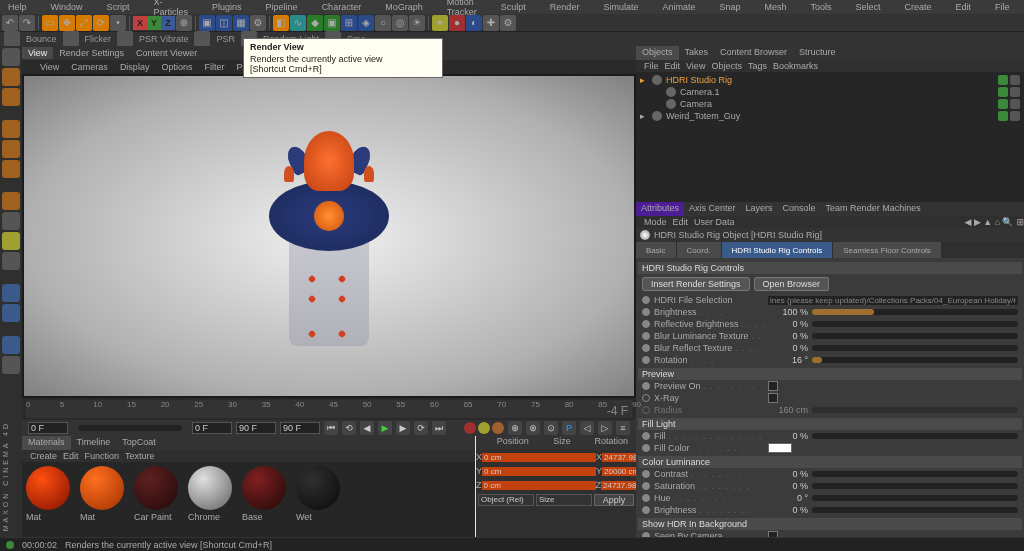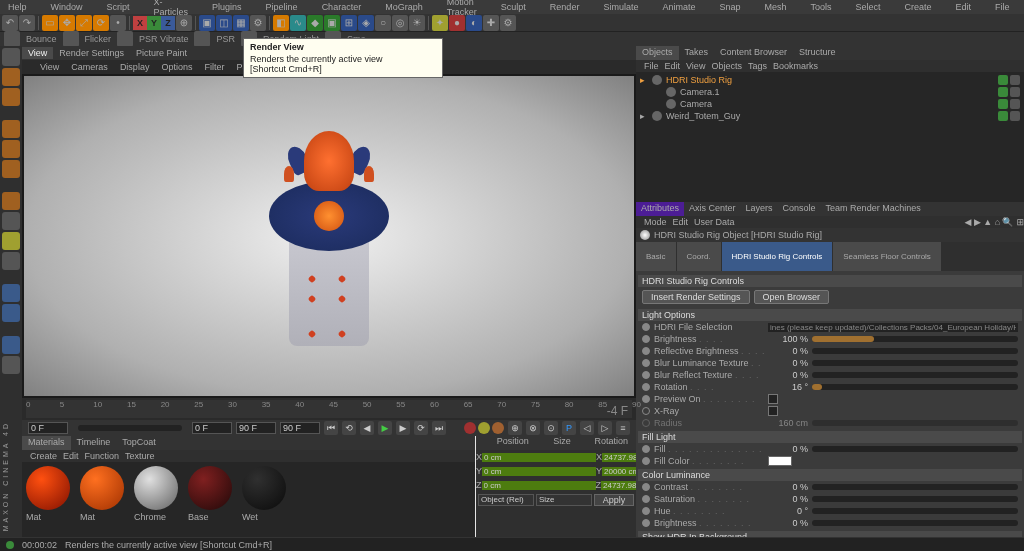--- a/index.html
+++ b/index.html
@@ -88,21 +88,21 @@
 .mat-tabs span.active { background: #4a4a4a; }
 .mat-menu { height: 12px; display: flex; gap: 6px; padding-left: 8px; align-items: center; }
 .mat-grid { flex: 1; display: flex; gap: 6px; padding: 4px; background: #262626; overflow: hidden; }
 .mat-item { width: 48px; display: flex; flex-direction: column; align-items: flex-start; gap: 2px; }
 .mat-sphere { width: 44px; height: 44px; border-radius: 50%; }
 .coord-panel { width: 160px; background: #2f2f2f; display: flex; flex-direction: column; font-size: 8px; }
 .coord-hdr { height: 14px; background: #333; display: flex; }
 .coord-hdr span { flex: 1; text-align: center; }
 .coord-row { display: flex; height: 14px; align-items: center; }
 .coord-row span.lbl { width: 12px; text-align: center; }
-.coord-row input { flex: 1; background: #4d7c0f; border: none; color: #ccc; font-size: 8px; padding: 0 2px; }
+.coord-row input { flex: 1; background: #c2410c; border: none; color: #ccc; font-size: 8px; padding: 0 2px; }
 .coord-ft { display: flex; gap: 2px; padding: 2px; }
 .coord-ft .sel { flex: 1; background: #333; border: 1px solid #555; color: #ccc; font-size: 8px; padding: 0 2px; }
 .coord-ft .apply { width: 40px; background: #444; border: 1px solid #666; color: #ccc; text-align: center; cursor: pointer; }
 
 
 .right-panel { width: 388px; background: #2f2f2f; display: flex; flex-direction: column; }
 .obj-tabs { height: 14px; background: #333; display: flex; }
 .obj-tabs span { padding: 1px 6px; cursor: pointer; }
 .obj-tabs span.active { background: #4a4a4a; }
 .obj-menu { height: 12px; display: flex; gap: 6px; padding-left: 8px; align-items: center; }
@@ -116,21 +116,21 @@
 
 .spacer-right { height: 76px; background: #262626; }
 
 .attr-tabs { height: 14px; background: #333; display: flex; overflow: hidden; }
 .attr-tabs span { padding: 1px 5px; cursor: pointer; white-space: nowrap; }
 .attr-tabs span.active { background: #4c1d95; }
 .attr-menu { height: 12px; display: flex; gap: 6px; padding-left: 8px; align-items: center; }
 .obj-hdr { height: 14px; background: #333; display: flex; align-items: center; gap: 4px; padding: 0 4px; }
 .obj-hdr .osphere { width: 10px; height: 10px; background: radial-gradient(#fff,#888); border-radius: 50%; }
 
-.attr-subtabs { height: 29px; display: flex; gap: 1px; }
+.attr-subtabs { height: 16px; display: flex; gap: 1px; }
 .attr-subtabs span { padding: 1px 10px; background: #4a4a4a; cursor: pointer; font-size: 8px; display: flex; align-items: center; }
 .attr-subtabs span.active { background: #3a5a8a; color: #fff; }
 
 .attr-body { flex: 1; background: #3b3b3b; overflow-y: auto; font-size: 8px; padding: 2px; }
 .section-hdr { background: #4a4a4a; padding: 1px 4px; color: #ddd; margin-top: 2px; }
 .btn-row { display: flex; gap: 4px; padding: 3px 4px; }
 .btn-row .abtn { background: #555; border: 1px solid #777; padding: 1px 8px; color: #ddd; cursor: pointer; border-radius: 2px; }
 .prop-row { display: flex; align-items: center; height: 12px; padding: 0 4px; gap: 4px; }
 .prop-row .plabel { width: 110px; white-space: nowrap; overflow: hidden; }
 .prop-row .pval { width: 40px; text-align: right; color: #ccc; }
@@ -259,21 +259,21 @@
     <div class="pbtn b"></div>
     <div class="psep"></div>
     <div class="pbtn b"></div>
     <div class="pbtn g"></div>
   </div>
 
   <div class="center">
     <div class="view-tabs" id="viewtabs">
         <span class="active">View</span>
         <span>Render Settings</span>
-        <span>Picture Paint</span>
+        <span>Content Viewer</span>
       </div>
     <div class="view-menu" id="viewmenu">
         <span>View</span>
         <span>Cameras</span>
         <span>Display</span>
         <span>Options</span>
         <span>Filter</span>
         <span>Panel</span>
         <span class="pro-render">ProRender</span>
       </div>
@@ -366,20 +366,24 @@
         <div class="mat-grid" id="matgrid">
             <div class="mat-item">
               <div class="mat-sphere" style="background: radial-gradient(circle at 35% 30%, rgb(255, 80, 16), rgb(128, 16, 0));"></div>
               <span>Mat</span>
             </div>
             <div class="mat-item">
               <div class="mat-sphere" style="background: radial-gradient(circle at 35% 30%, rgb(255, 112, 32), rgb(160, 48, 0));"></div>
               <span>Mat</span>
             </div>
             <div class="mat-item">
+              <div class="mat-sphere" style="background: radial-gradient(circle at 35% 30%, rgb(96, 32, 32), rgb(32, 8, 8));"></div>
+              <span>Car Paint</span>
+            </div>
+            <div class="mat-item">
               <div class="mat-sphere" style="background: radial-gradient(circle at 35% 30%, rgb(224, 224, 224), rgb(96, 96, 96));"></div>
               <span>Chrome</span>
             </div>
             <div class="mat-item">
               <div class="mat-sphere" style="background: radial-gradient(circle at 35% 30%, rgb(128, 32, 32), rgb(32, 8, 8));"></div>
               <span>Base</span>
             </div>
             <div class="mat-item">
               <div class="mat-sphere" style="background: radial-gradient(circle at 35% 30%, rgb(48, 48, 48), rgb(10, 10, 10));"></div>
               <span>Wet</span>
@@ -513,21 +517,20 @@
         <span class="active">HDRI Studio Rig Controls</span>
         <span>Seamless Floor Controls</span>
       </div>
 
     <div class="attr-body">
       <div class="section-hdr">HDRI Studio Rig Controls</div>
       <div class="btn-row">
         <span class="abtn">Insert Render Settings</span>
         <span class="abtn">Open Browser</span>
       </div>
-      <div class="section-hdr">Light Options</div>
       <div class="prop-row">
         <span class="radio on"></span>
         <span class="plabel">HDRI File Selection</span>
         <input class="path-input" value="ines (please keep updated)/Collections Packs/04_European Holiday/HDRIs/Sunset_Over_Rocks_2.exr" style="">
       </div>
       <div id="lightprops">
           <div class="prop-row">
             <span class="radio on"></span>
             <span class="plabel">Brightness <span class="dots">. . . .</span></span>
             <span class="pval">100 %</span>
@@ -561,20 +564,21 @@
           </div>
           <div class="prop-row">
             <span class="radio on"></span>
             <span class="plabel">Rotation <span class="dots">. . . .</span></span>
             <span class="pval">16 °</span>
             <div class="pslider">
               <div class="fill" style="width:5%"></div>
             </div>
           </div>
         </div>
+      <div class="section-hdr">Preview</div>
       <div class="prop-row">
           <span class="radio on"></span>
           <span class="plabel"><span>Preview On</span> <span class="dots">. . . . . . . .</span></span>
           <span class="pcheck"></span>
         </div>
       <div class="prop-row">
           <span class="radio"></span>
           <span class="plabel">X-Ray</span>
           <span class="pcheck"></span>
         </div>

